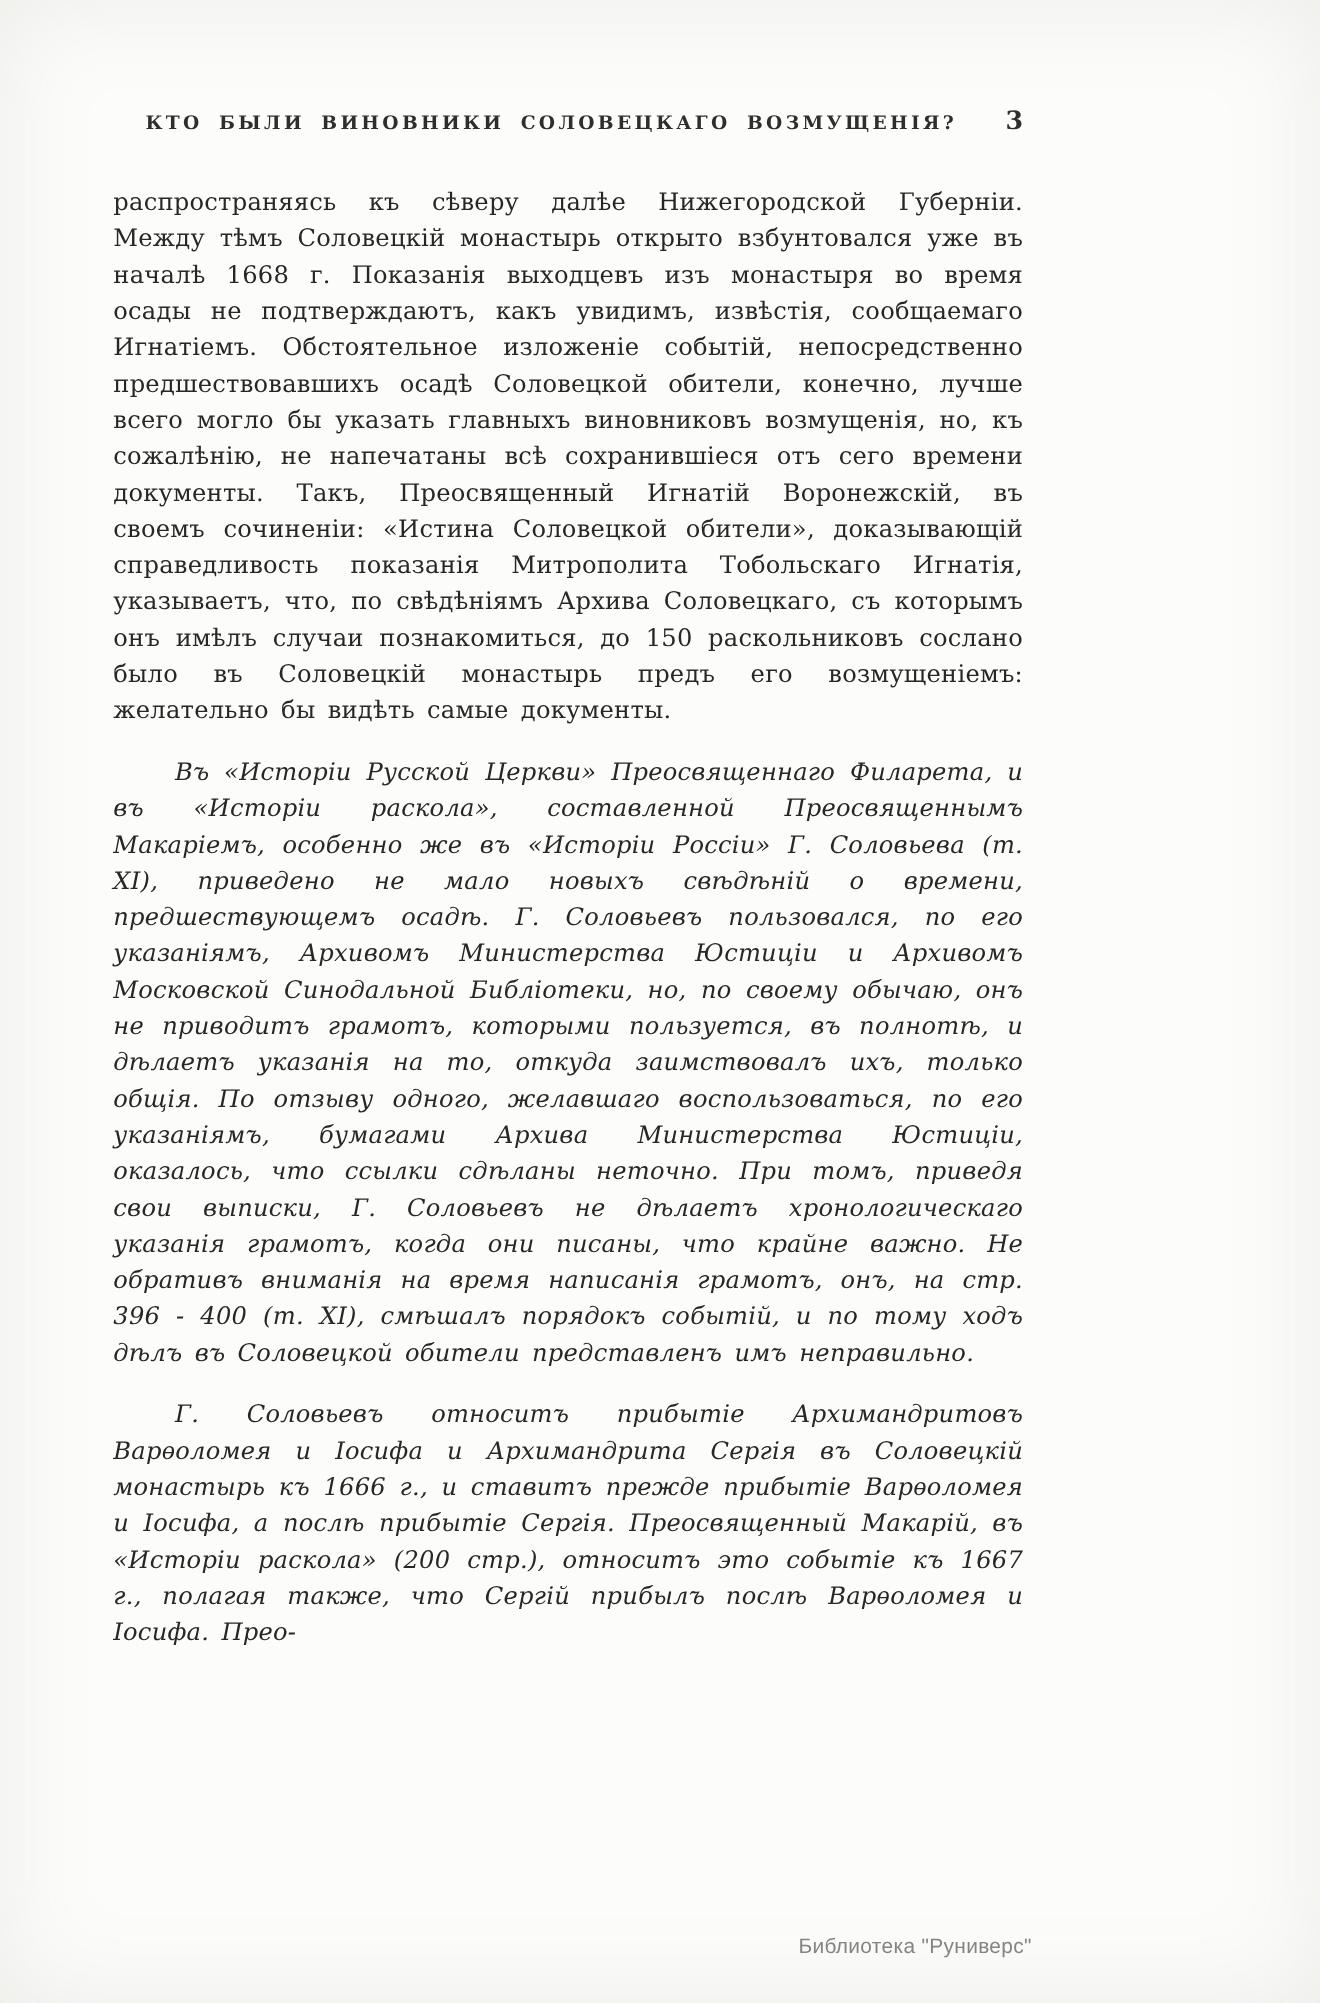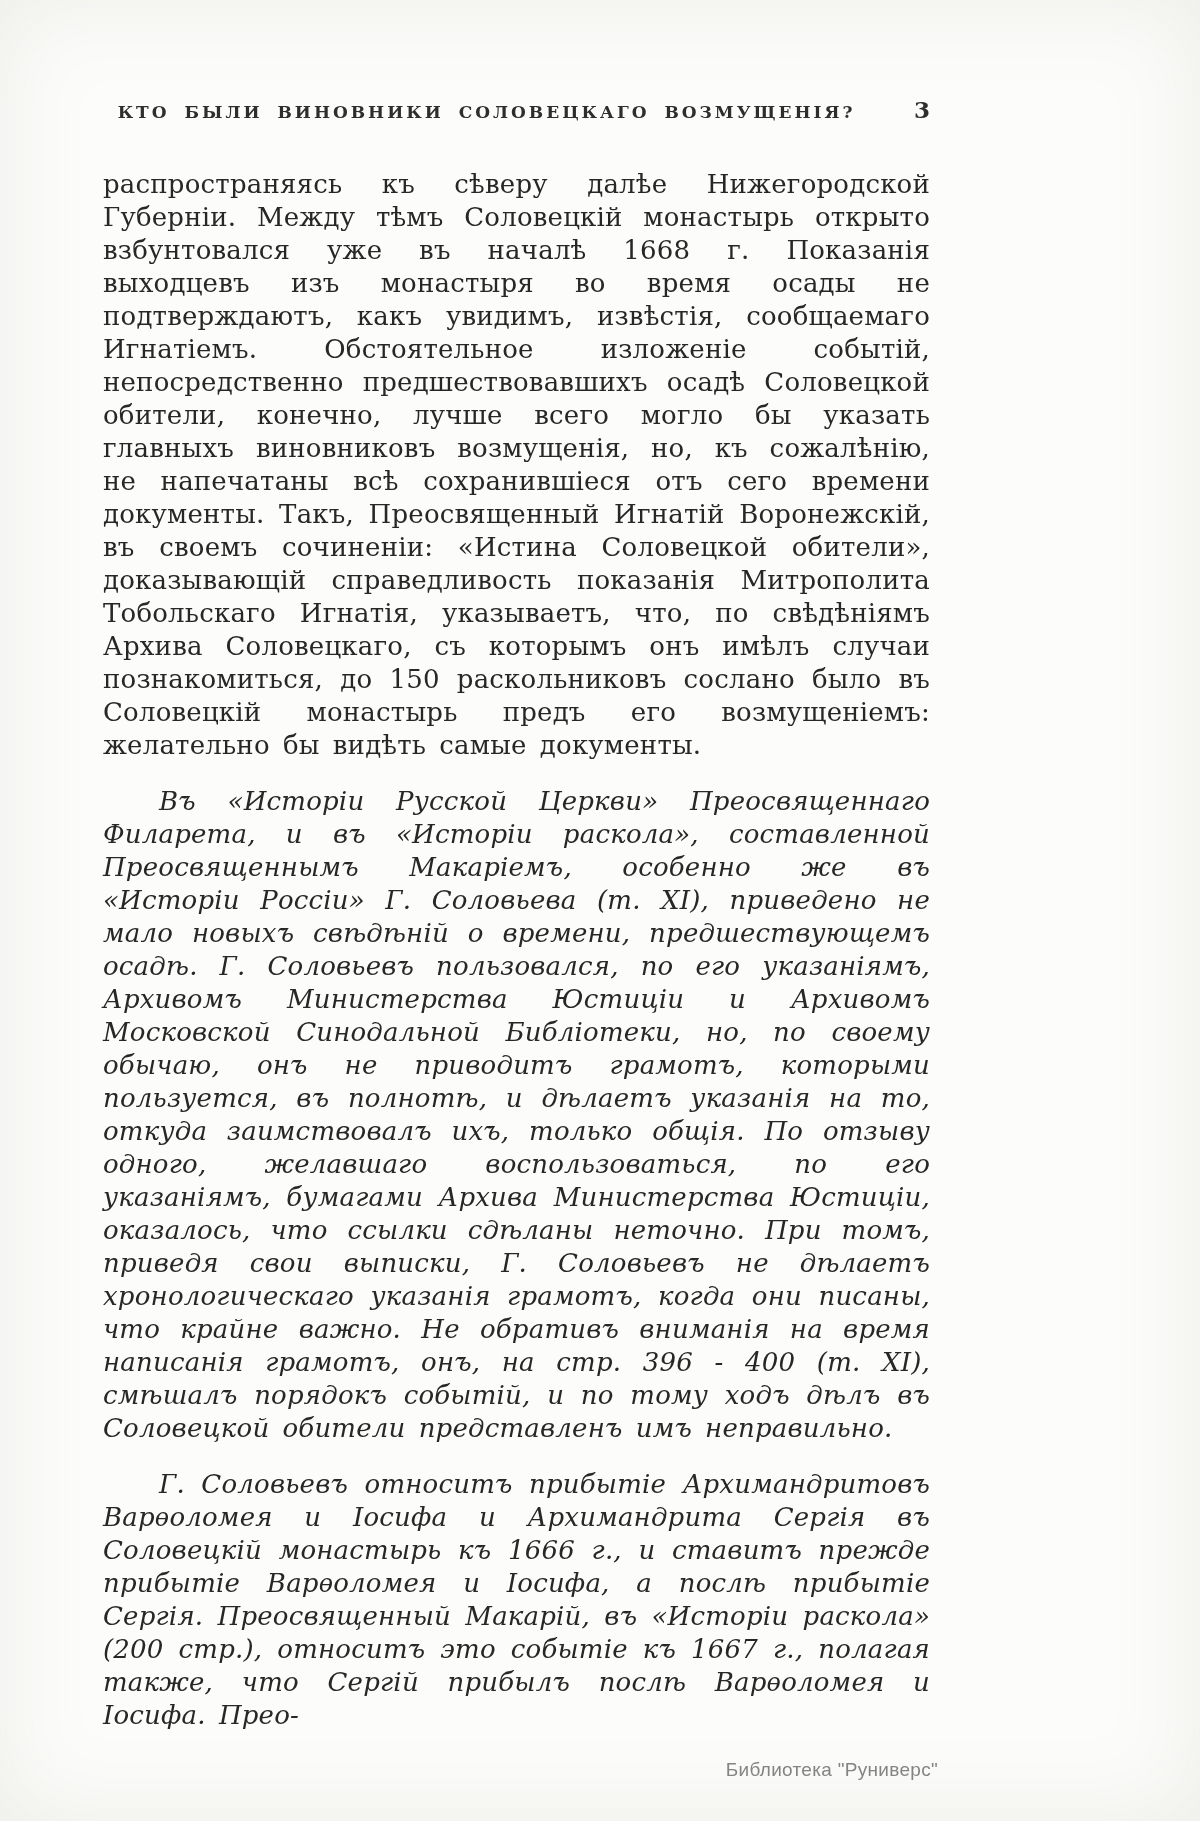--- a/index.html
+++ b/index.html
@@ -27,21 +27,21 @@
   }
   .header {
     position: absolute;
     top: 102px;
     left: 103px;
     width: 827px;
     height: 34px;
   }
   .running-title {
     display: block;
-    text-align: center;
+    text-align: right;
     font-size: 17px;
     font-weight: bold;
     letter-spacing: 3px;
     word-spacing: 6px;
     color: #2e2e2e;
     padding-right: 60px; 
   }
   .page-number {
     position: absolute;
     right: 0;
@@ -51,21 +51,21 @@
     color: #2e2e2e;
   }
   .body-text {
     position: absolute;
     top: 168px;
     left: 103px;
     width: 827px;
   }
   .para {
     margin: 0;
-    font-size: 26px;
+    font-size: 22px;
     line-height: 33px;
     text-align: justify;
     text-indent: 56px;
     word-spacing: 0.18em;
     letter-spacing: 0.2px;
     color: #272727;
   }
   .para + .para {
     margin-top: 23px;
     font-style: italic;

